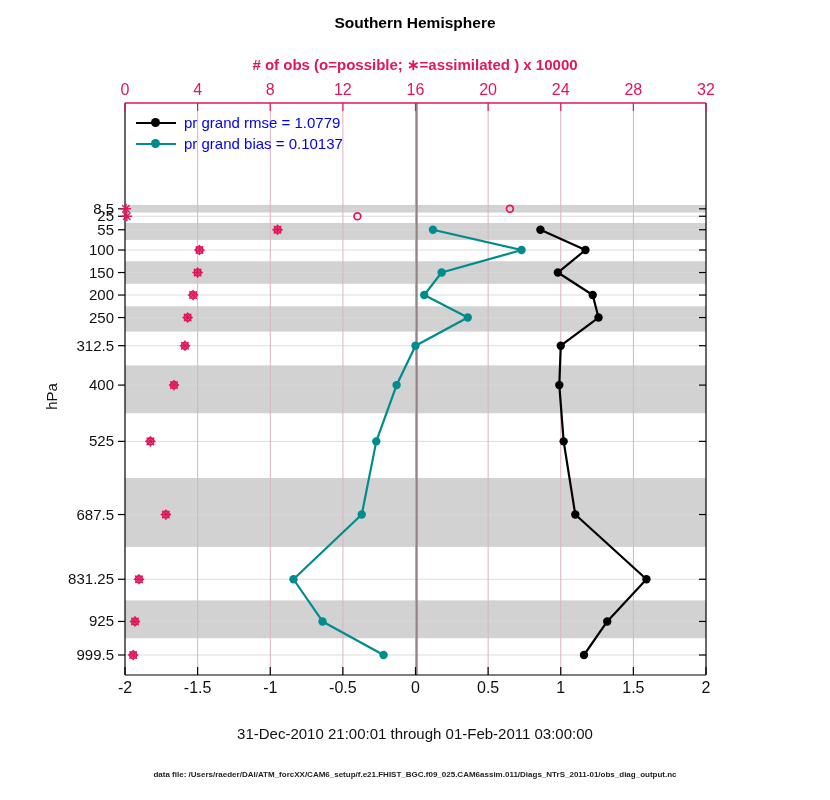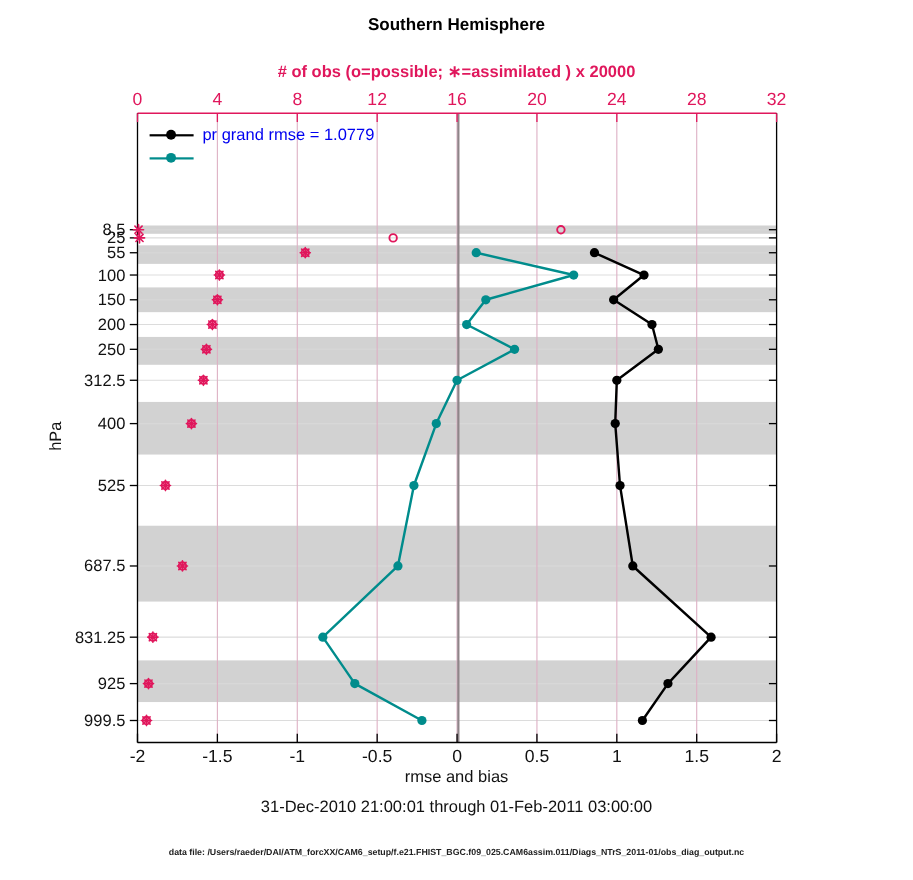--- a/index.html
+++ b/index.html
@@ -26,21 +26,21 @@
   .legend-sample .dot{position:absolute; left:15px; top:0px; width:9px; height:9px; border-radius:50%;}
   .legend-label{font-size:15px;}
   svg text{font-family:"Liberation Sans", sans-serif;}
 </style>
 </head>
 <body>
 
 <div class="canvas">
 
   <div id="title1" class="ctext title-line">Southern Hemisphere</div>
-  <div id="obs-label" class="ctext" style="color: rgb(224, 23, 92);"># of obs (o=possible; ∗=assimilated ) x 20000</div>
+  <div id="obs-label" class="ctext" style="color: rgb(224, 23, 92);"># of obs (o=possible; ∗=assimilated ) x 10000</div>
 
   <svg id="plot" width="830" height="800" viewBox="0 0 830 800" style="position:absolute;left:0;top:0;">
       <g>
         <rect x="125" y="205" width="581" height="7.541270635317659" fill="#d2d2d2"></rect>
         <rect x="125" y="223.00900450225112" width="581" height="16.883441720860446" fill="#d2d2d2"></rect>
         <rect x="125" y="261.27813906953475" width="581" height="22.51125562781391" fill="#d2d2d2"></rect>
         <rect x="125" y="306.30065032516256" width="581" height="25.32516258129067" fill="#d2d2d2"></rect>
         <rect x="125" y="365.39269634817407" width="581" height="47.83641820910458" fill="#d2d2d2"></rect>
         <rect x="125" y="477.9489744872436" width="581" height="68.94072036018008" fill="#d2d2d2"></rect>
         <rect x="125" y="600.3539269634817" width="581" height="37.875187593796795" fill="#d2d2d2"></rect>
@@ -269,21 +269,21 @@
         <span class="ln" id="ln-rmse" style="background: rgb(0, 0, 0);"></span>
           <span class="dot" id="dot-rmse" style="background: rgb(0, 0, 0);"></span>
       </span>
       <span class="legend-label" style="color: rgb(0, 0, 240);">pr grand rmse = 1.0779</span>
     </div>
     <div class="legend-row">
       <span class="legend-sample">
         <span class="ln" id="ln-bias" style="background: rgb(0, 140, 140);"></span>
           <span class="dot" id="dot-bias" style="background: rgb(0, 140, 140);"></span>
       </span>
+      <span class="legend-label" style="color: rgb(0, 0, 240);">pr grand bias = 0.10137</span>
     </div>
   </div>
 
   <div id="ylabel">hPa</div>
-  <div id="xlabel" class="ctext">rmse and bias</div>
   <div id="subtitle" class="ctext">31-Dec-2010 21:00:01 through 01-Feb-2011 03:00:00</div>
   <div id="footer" class="ctext">data file: /Users/raeder/DAI/ATM_forcXX/CAM6_setup/f.e21.FHIST_BGC.f09_025.CAM6assim.011/Diags_NTrS_2011-01/obs_diag_output.nc</div>
 
 </div>
 
 </body></html>

